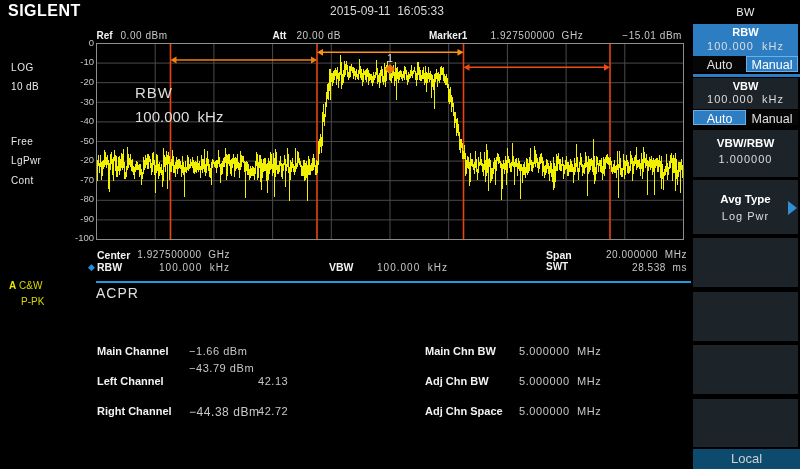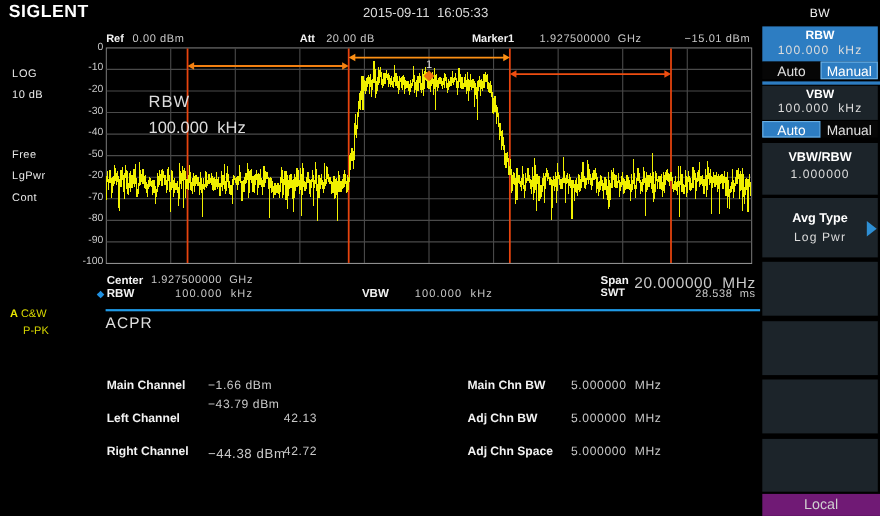--- a/index.html
+++ b/index.html
@@ -81,21 +81,21 @@
 <rect x="290.5" y="22.5" width="7" height="7" fill="#e87010" transform="rotate(45 294 26)"></rect>
 <text x="294" y="19" fill="#e8e8e8" font-size="10" text-anchor="middle">1</text>
 </svg>
 
 <div class="abs" style="left:135px;top:84px;font-size:15px;color:#dcdcdc;letter-spacing:.9px">RBW</div>
 <div class="abs" style="left:135px;top:108px;font-size:15px;color:#dcdcdc">100.000&nbsp; kHz</div>
 
 <div class="abs" style="left:97px;top:248.5px;font-size:10.5px"><b>Center</b></div>
 <div class="abs v" style="right:570px;top:249px;font-size:10px">1.927500000&nbsp; GHz</div>
 <div class="abs" style="left:546px;top:248.5px;font-size:10.5px"><b>Span</b></div>
-<div class="abs v" style="right:113px;top:249px;font-size:14px">20.000000&nbsp; MHz</div>
+<div class="abs v" style="right:113px;top:249px;font-size:10px">20.000000&nbsp; MHz</div>
 <div class="abs" style="left:88px;top:261.5px;font-size:9px;color:#2090e0">◆</div>
 <div class="abs" style="left:97px;top:261px;font-size:10.5px"><b>RBW</b></div>
 <div class="abs v" style="right:570px;top:261.5px;font-size:10px;letter-spacing:1px">100.000&nbsp; kHz</div>
 <div class="abs" style="left:329px;top:261px;font-size:10.5px"><b>VBW</b></div>
 <div class="abs v" style="right:352px;top:261.5px;font-size:10px;letter-spacing:1px">100.000&nbsp; kHz</div>
 <div class="abs" style="left:546px;top:261px;font-size:10px"><b>SWT</b></div>
 <div class="abs v" style="right:113px;top:261.5px;font-size:10px">28.538&nbsp; ms</div>
 
 <div class="abs" style="left:96px;top:281px;width:595px;height:2px;background:#1f9ae6"></div>
 <div class="abs" style="left:96px;top:285px;font-size:14px;color:#e0e0e0;letter-spacing:1px">ACPR</div>
@@ -142,13 +142,13 @@
   <div class="bt" style="margin-top:12.5px;font-size:11.5px">Avg Type</div>
   <div class="bv" style="margin-top:5px">Log Pwr</div>
   <div style="position:absolute;right:1px;top:21px;width:0;height:0;border-left:9px solid #2e8fd4;border-top:7px solid transparent;border-bottom:7px solid transparent"></div>
 </div>
 
 <div class="cell" style="top:238px;height:49px"></div>
 <div class="cell" style="top:291.5px;height:49px"></div>
 <div class="cell" style="top:345px;height:49px"></div>
 <div class="cell" style="top:398.5px;height:48px"></div>
 
-<div class="abs" style="left:693px;top:449px;width:107px;height:20px;background:#701a75;text-align:center;font-size:13px;color:#d0d0d0;line-height:19px">Local</div>
+<div class="abs" style="left:693px;top:449px;width:107px;height:20px;background:#0c4a6e;text-align:center;font-size:13px;color:#d0d0d0;line-height:19px">Local</div>
 
 </body></html>

